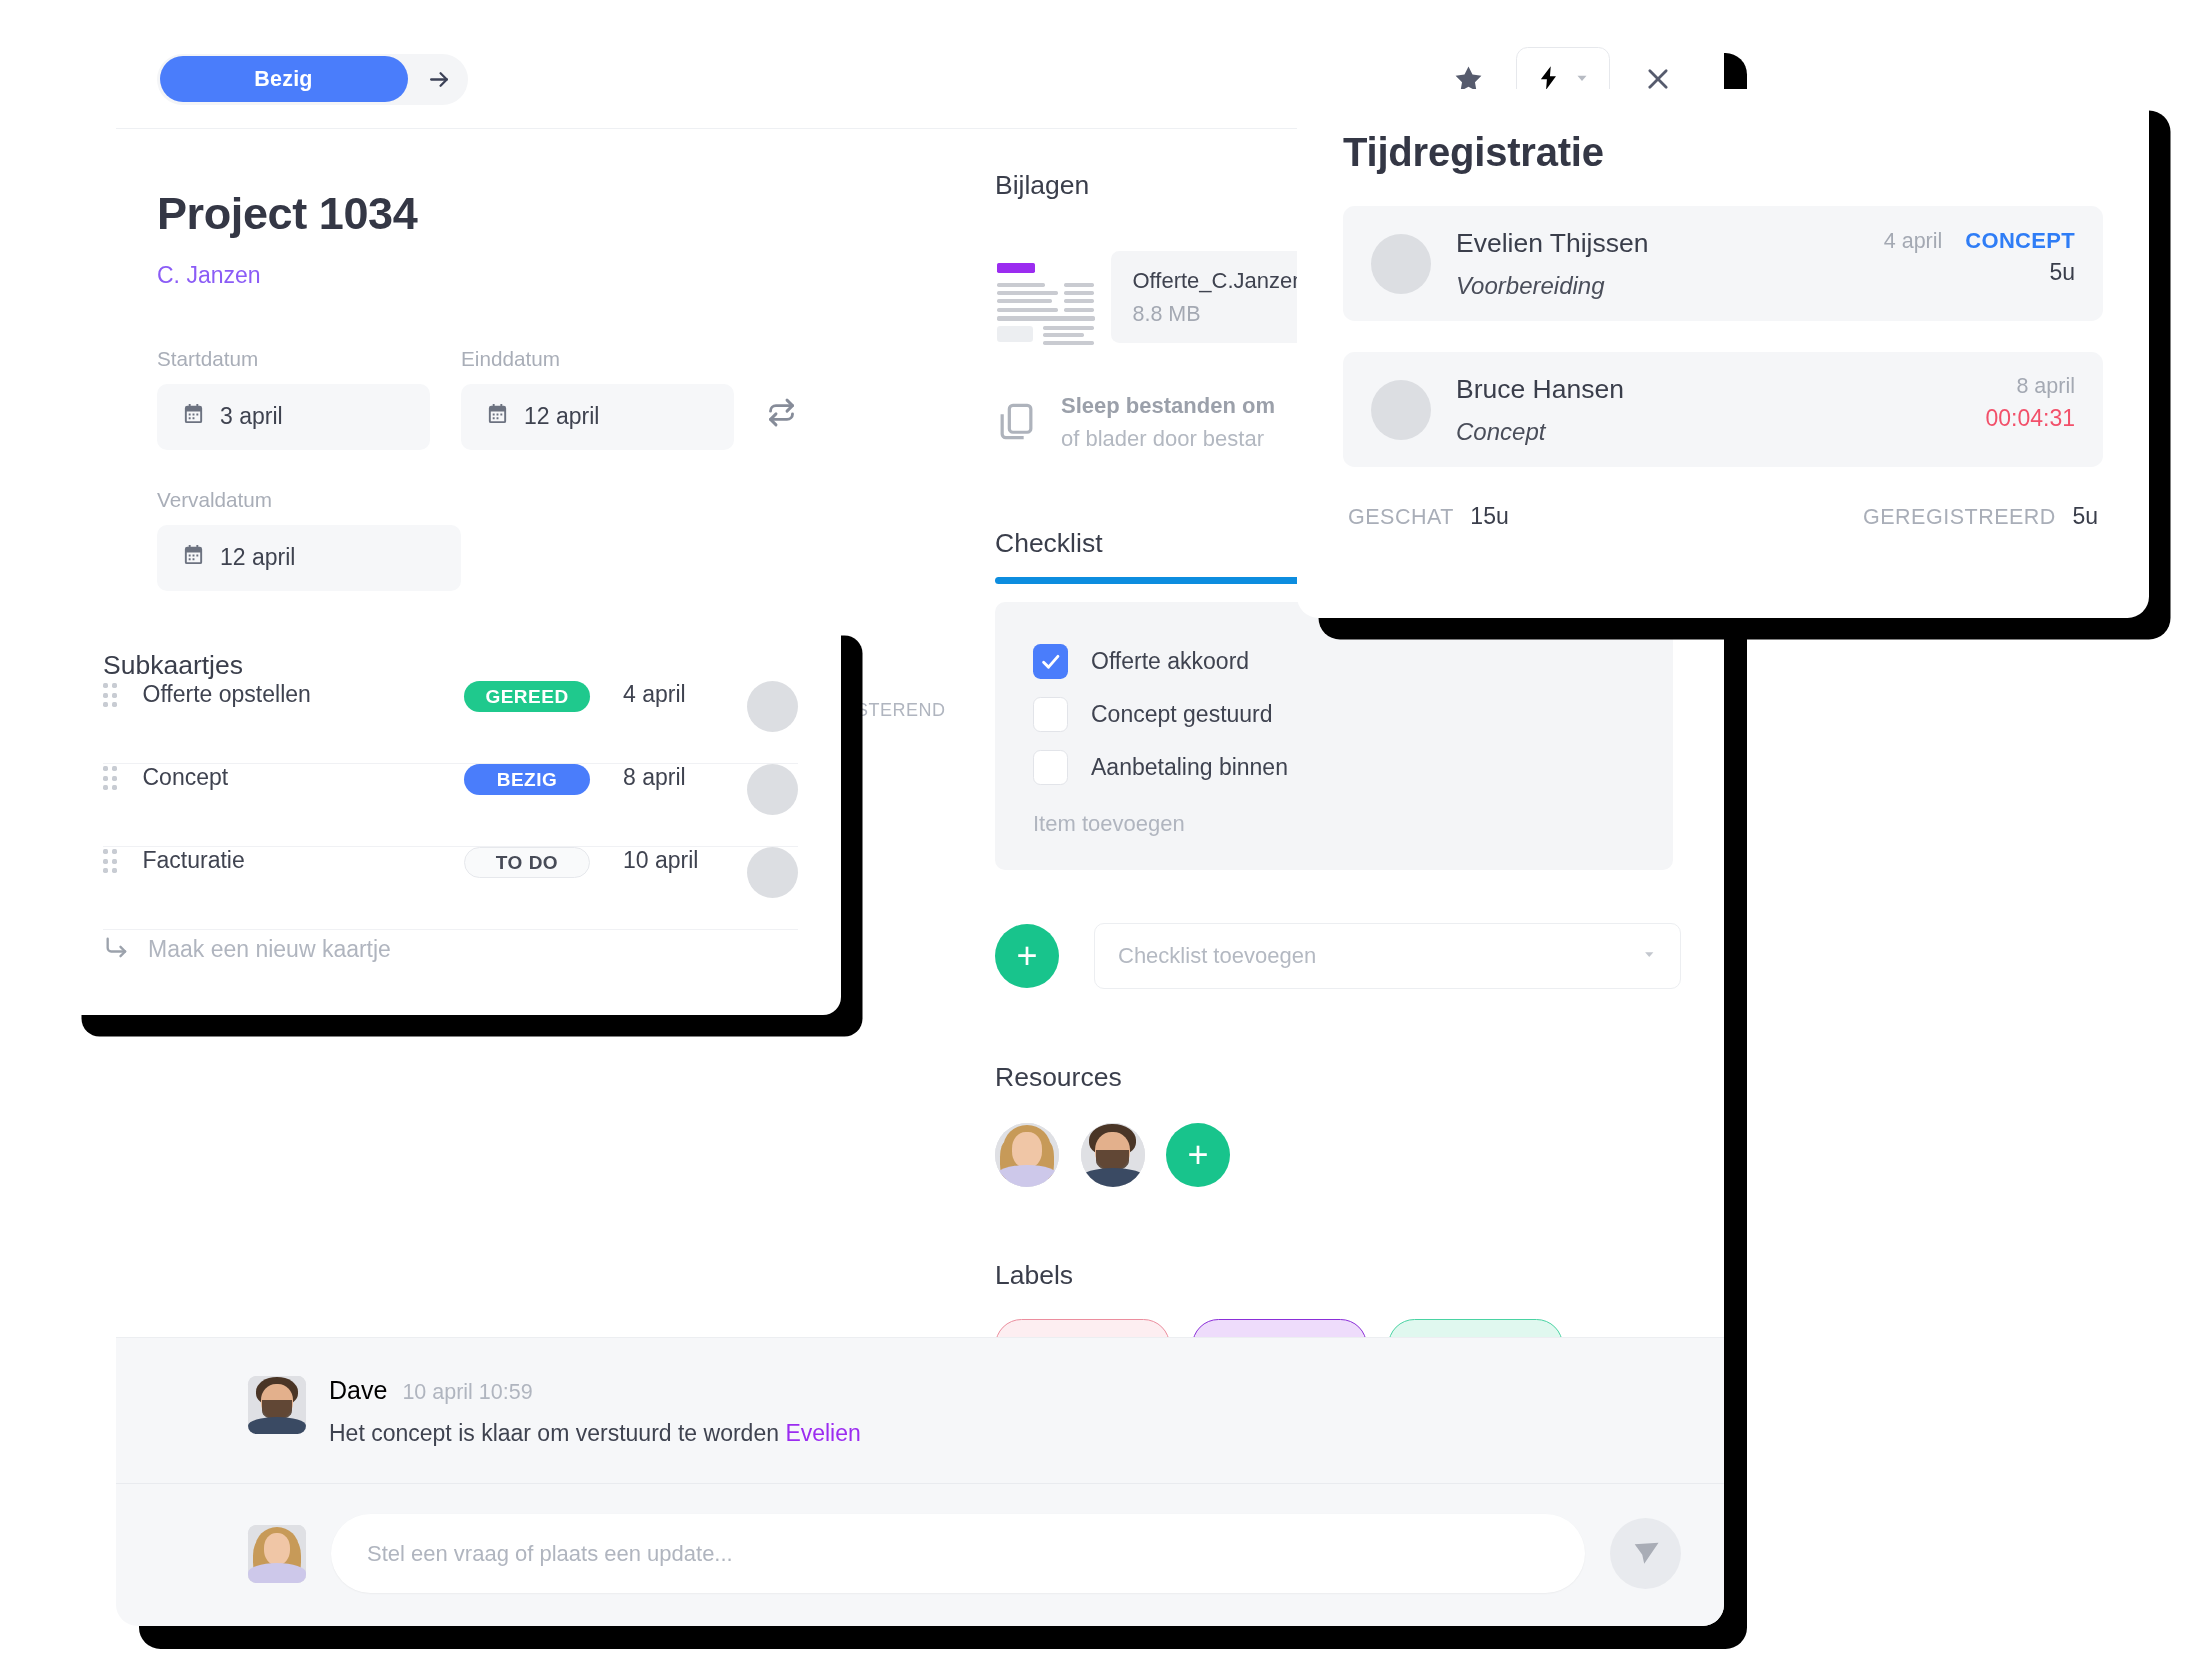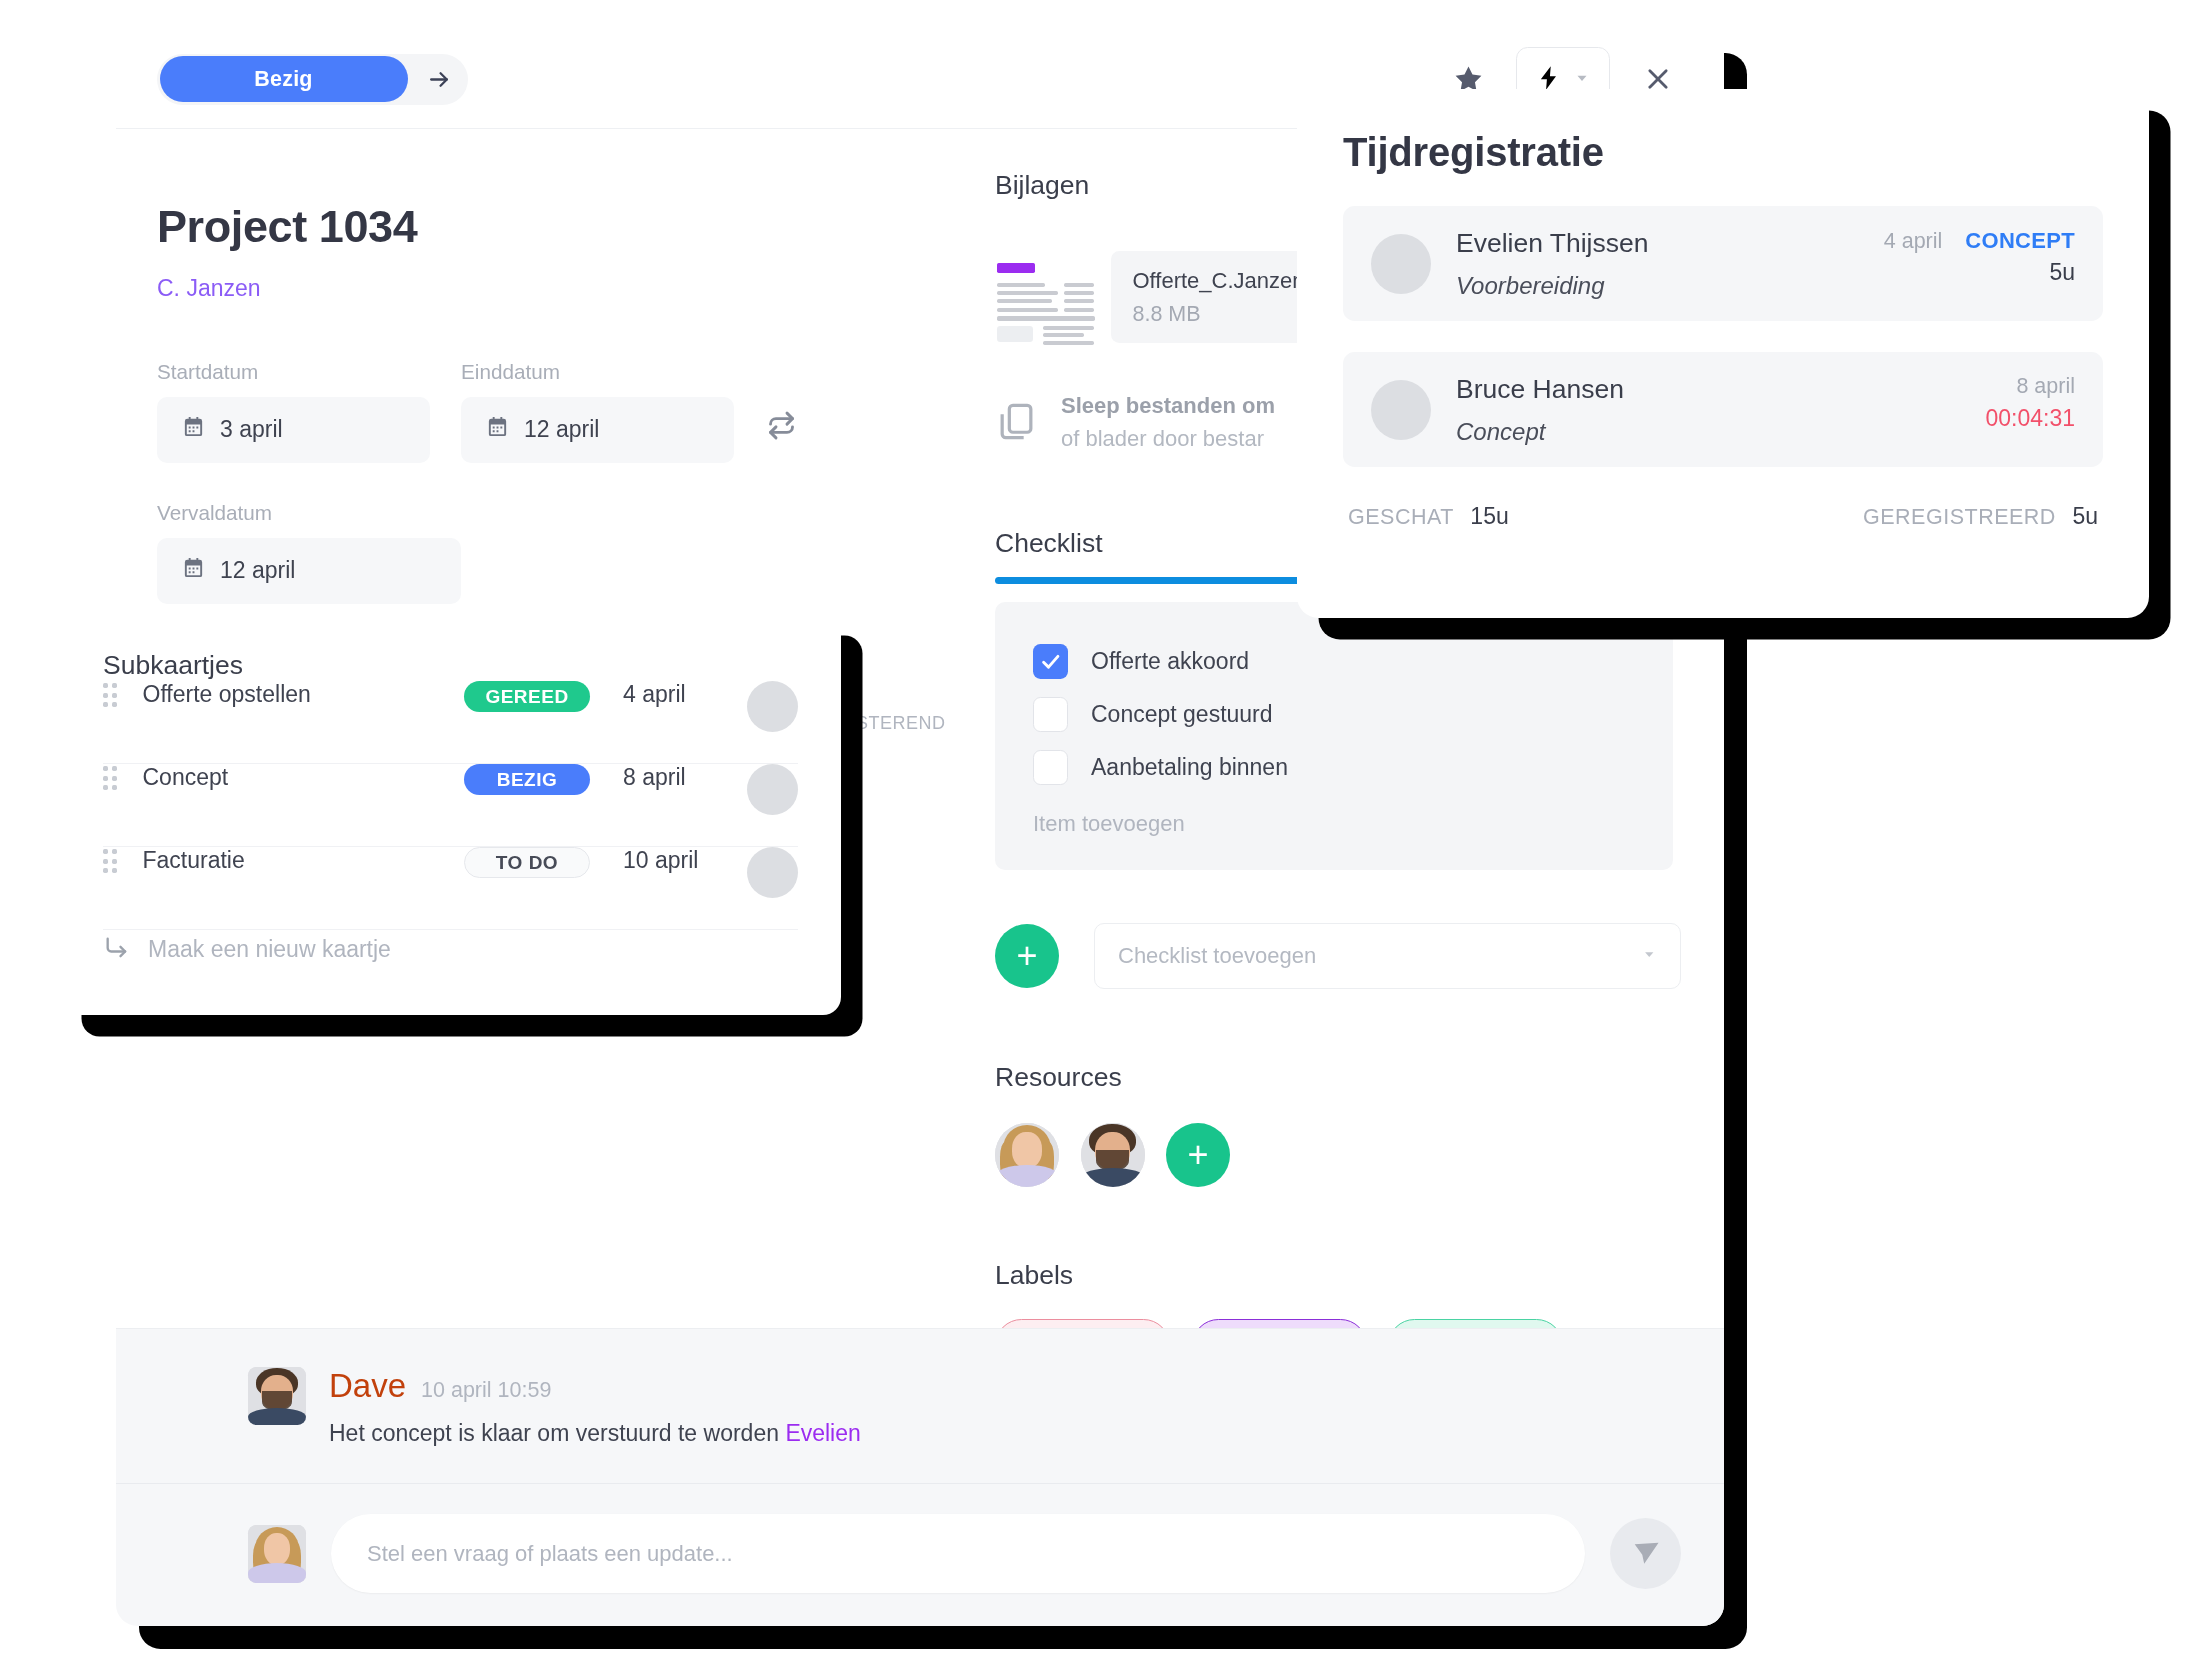--- a/index.html
+++ b/index.html
@@ -63,21 +63,21 @@
   }
   .close-btn { width: 46px; height: 46px; }
 
   
   .card-body { display: flex; padding: 41px 43px 0 41px; }
   .col-left { width: 827px; padding-right: 33px; }
   .col-right { flex: 1; padding-left: 16.5px; }
 
   .proj-title {
     font-size: 45px; font-weight: 700; color: #343745;
-    letter-spacing: -0.4px; margin-top: 31px;
+    letter-spacing: -0.4px; margin-top: 18px;
   }
   .proj-sub { font-size: 23px; color: #8b5cf6; margin-top: 21.5px; }
 
   
   .date-grid { margin-top: 58px; }
   .date-row { display: flex; align-items: flex-end; gap: 31px; }
   .field-label { font-size: 20.7px; color: #a9aeb8; margin-bottom: 13.2px; }
   .date-box {
     background: #f6f7f9; border-radius: 10px;
     height: 66px; width: 273px;
@@ -197,21 +197,21 @@
 
   
   .comments {
     position: absolute; left: 0; right: 0; bottom: 0;
     background: #f6f7f9;
     border-top: 0.8px solid #eceef1;
   }
   .comment-item { display: flex; gap: 23px; padding: 38px 43px 36px 132px; }
   .c-av { width: 58px; height: 58px; border-radius: 8.3px; overflow: hidden; background: #dcdee2; flex: none; }
   .c-head { display: flex; align-items: baseline; gap: 15px; }
-  .c-name { font-size: 33px; color: #c2410c; font-weight: 500; }
+  .c-name { font-size: 25px; color: #000000; font-weight: 500; }
   .c-time { font-size: 21.5px; color: #b0b5bf; }
   .c-text { font-size: 23px; color: #3f4350; margin-top: 15px; }
   .mention { color: #9b2cf0; }
   .compose-wrap {
     border-top: 0.8px solid #e9ebef;
     display: flex; align-items: center; gap: 25px;
     padding: 30px 43px 33px 132px;
   }
   .compose-input {
     flex: 1; background: #fff; border-radius: 826px;

